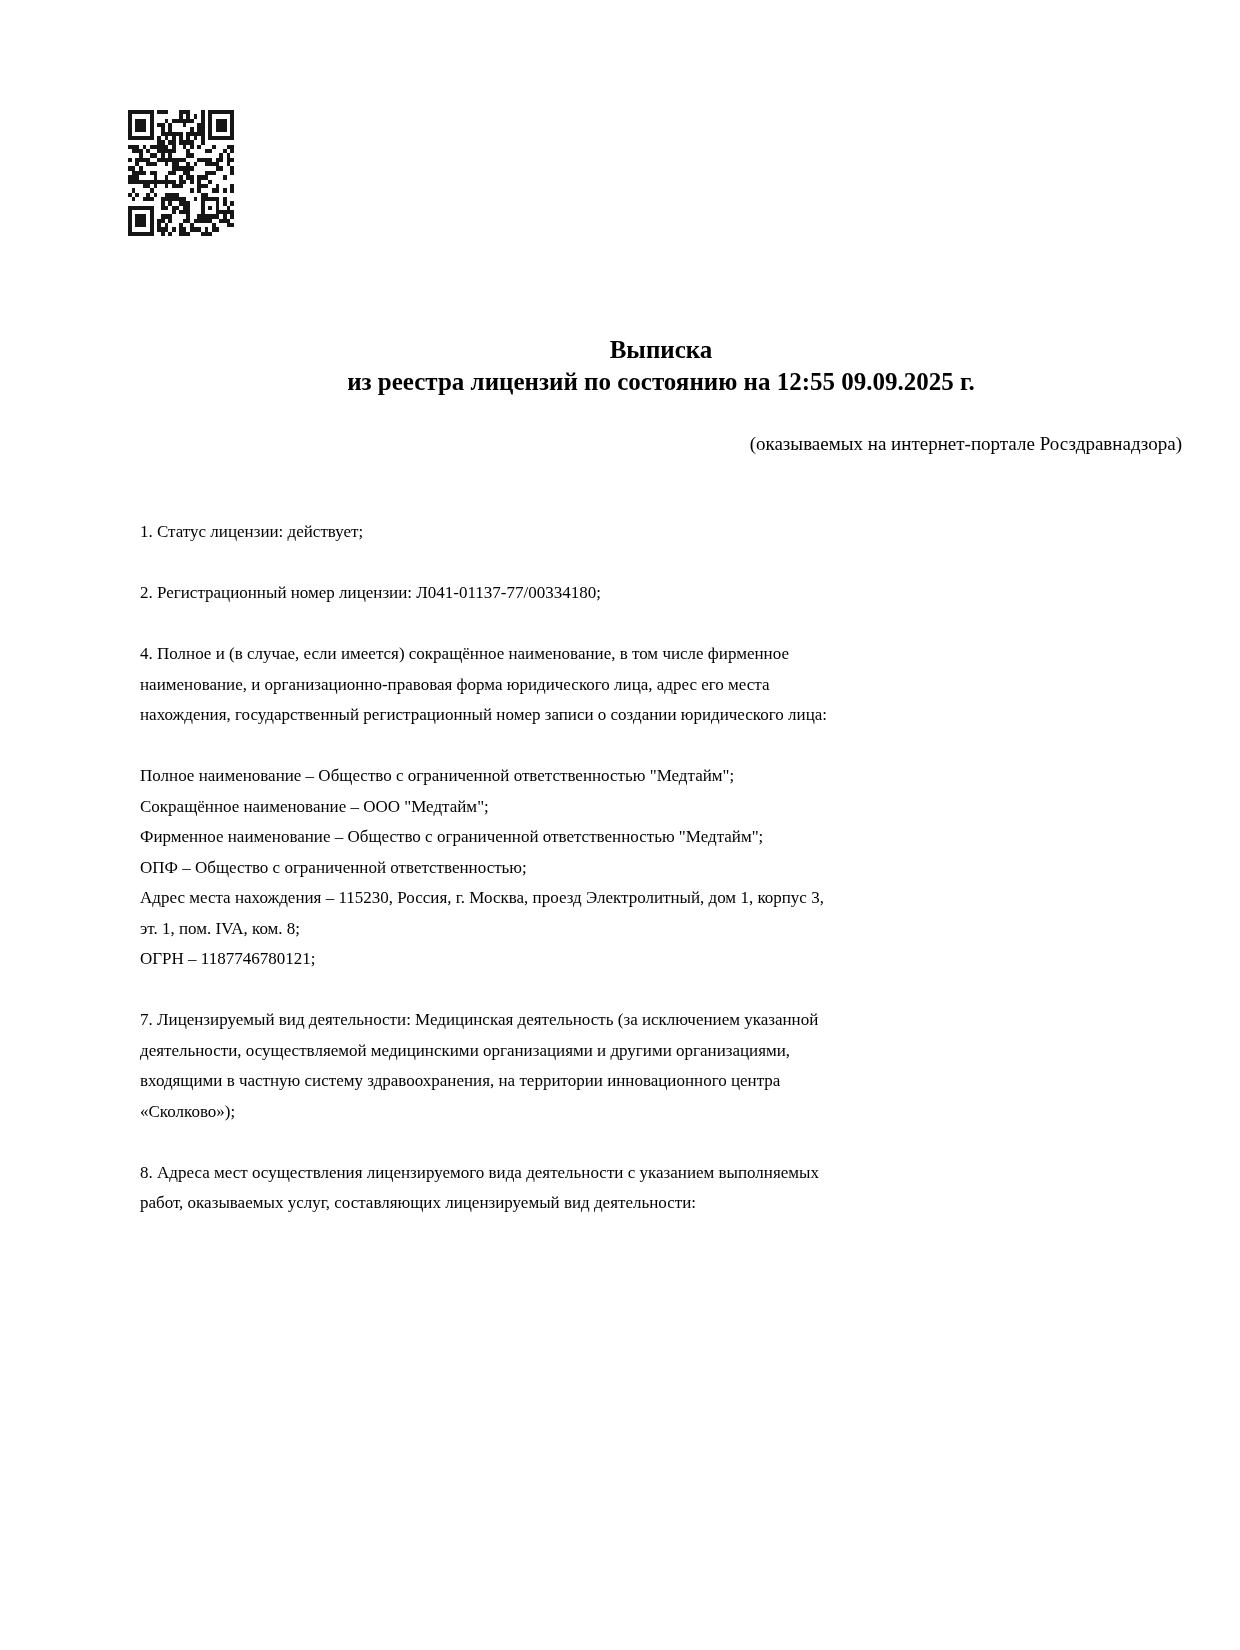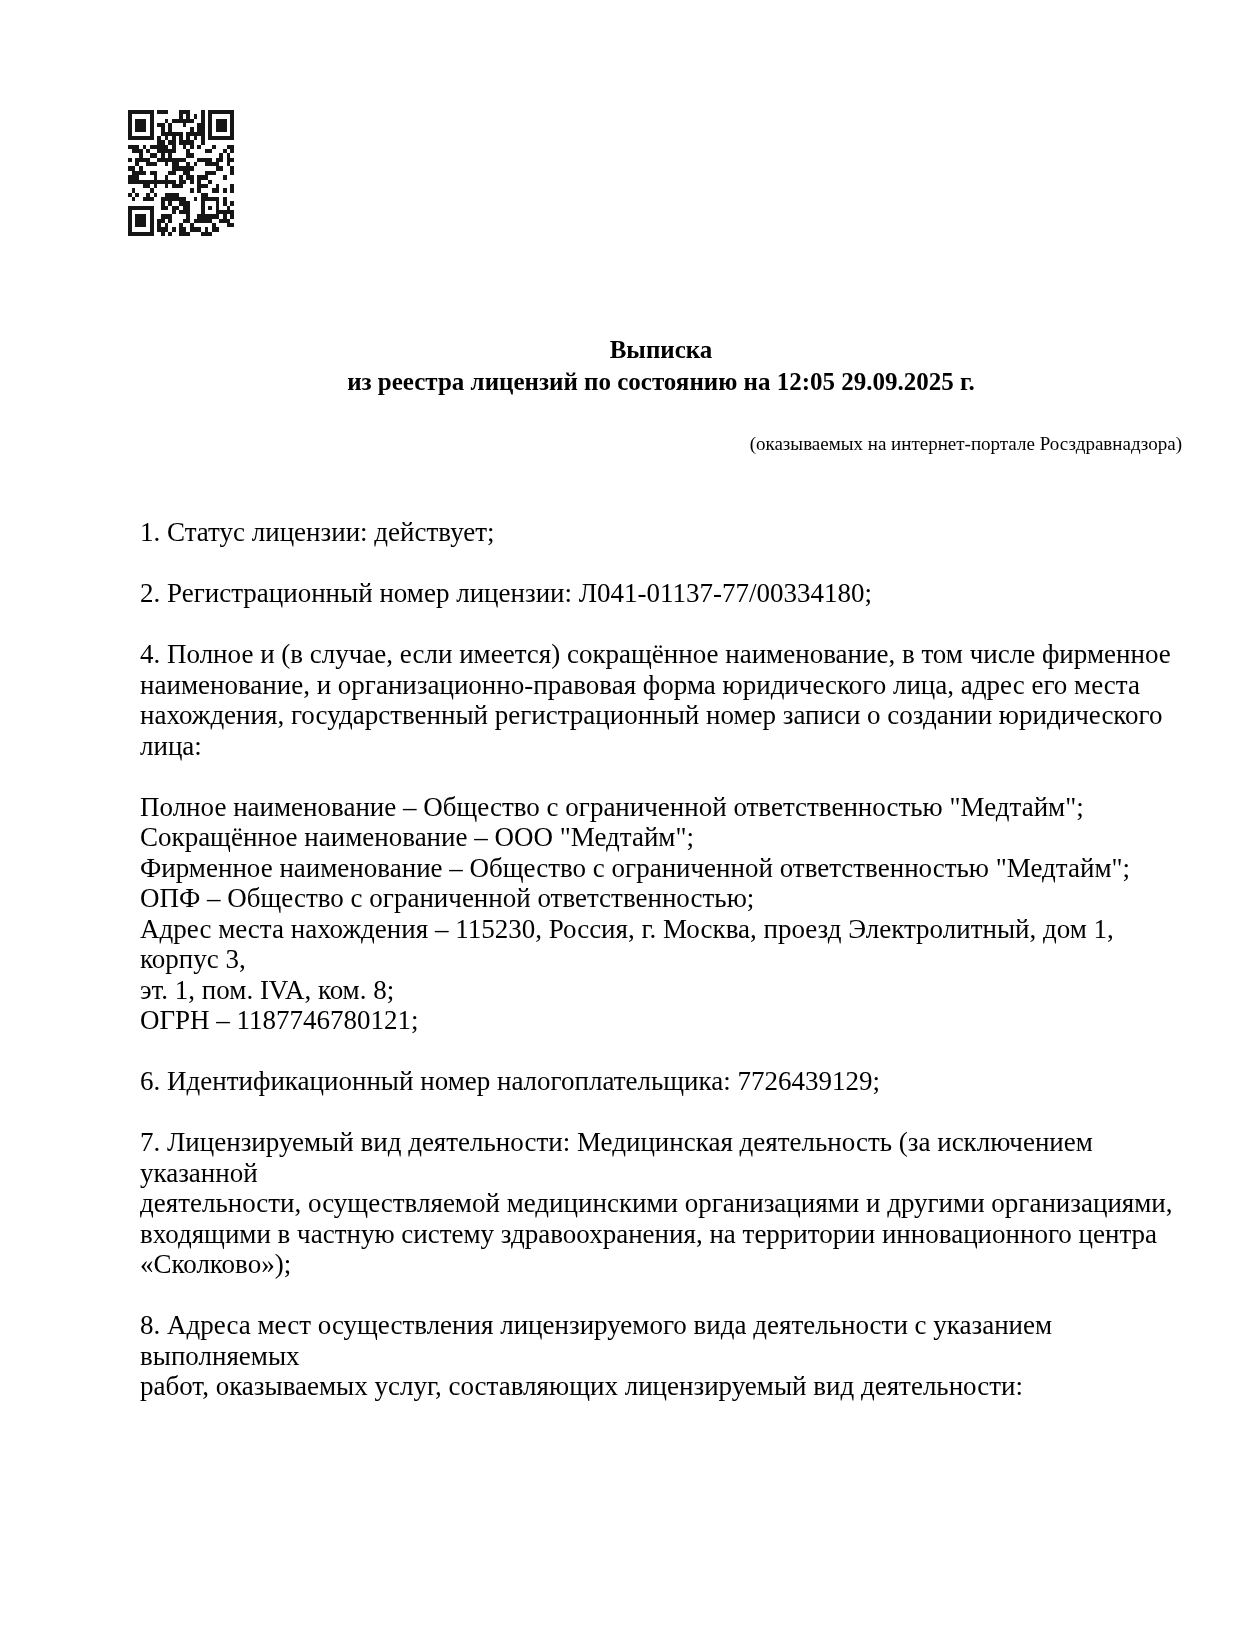--- a/index.html
+++ b/index.html
@@ -40,21 +40,21 @@
   .subtitle {
     margin-top: 32px;
     text-align: right;
     font-size: 19px;
     line-height: 28px;
   }
   .paragraphs {
     margin-top: 59px;
   }
   .paragraphs p {
-    font-size: 27px;
+    font-size: 17px;
     line-height: 30.5px;
     margin: 0 0 30.5px 0;
     white-space: pre-line;
     text-align: left;
   }
 </style>
 </head>
 <body>
 
 <div class="page">
@@ -476,39 +476,38 @@
         <rect x="20" y="28" width="1" height="1"></rect>
         <rect x="21" y="28" width="1" height="1"></rect>
         <rect x="22" y="28" width="1" height="1"></rect>
       </svg>
     </div>
 
   <div class="content">
 
     <div class="title">
       <div>Выписка</div>
-      <div>из реестра лицензий по состоянию на 12:05 29.09.2025 г.</div>
+      <div>из реестра лицензий по состоянию на 12:55 09.09.2025 г.</div>
     </div>
 
     <div class="subtitle">(оказываемых на интернет-портале Росздравнадзора)</div>
 
     <div class="paragraphs">
       <p>1. Статус лицензии: действует;</p>
       <p>2. Регистрационный номер лицензии: Л041-01137-77/00334180;</p>
       <p>4. Полное и (в случае, если имеется) сокращённое наименование, в том числе фирменное
 наименование, и организационно-правовая форма юридического лица, адрес его места
 нахождения, государственный регистрационный номер записи о создании юридического лица:</p>
       <p>Полное наименование – Общество с ограниченной ответственностью "Медтайм";
 Сокращённое наименование – ООО "Медтайм";
 Фирменное наименование – Общество с ограниченной ответственностью "Медтайм";
 ОПФ – Общество с ограниченной ответственностью;
 Адрес места нахождения – 115230, Россия, г. Москва, проезд Электролитный, дом 1, корпус 3,
 эт. 1, пом. IVA, ком. 8;
 ОГРН – 1187746780121;</p>
-      <p>6. Идентификационный номер налогоплательщика: 7726439129;</p>
       <p>7. Лицензируемый вид деятельности: Медицинская деятельность (за исключением указанной
 деятельности, осуществляемой медицинскими организациями и другими организациями,
 входящими в частную систему здравоохранения, на территории инновационного центра
 «Сколково»);</p>
       <p>8. Адреса мест осуществления лицензируемого вида деятельности с указанием выполняемых
 работ, оказываемых услуг, составляющих лицензируемый вид деятельности:</p>
     </div>
 
   </div>
 </div>

